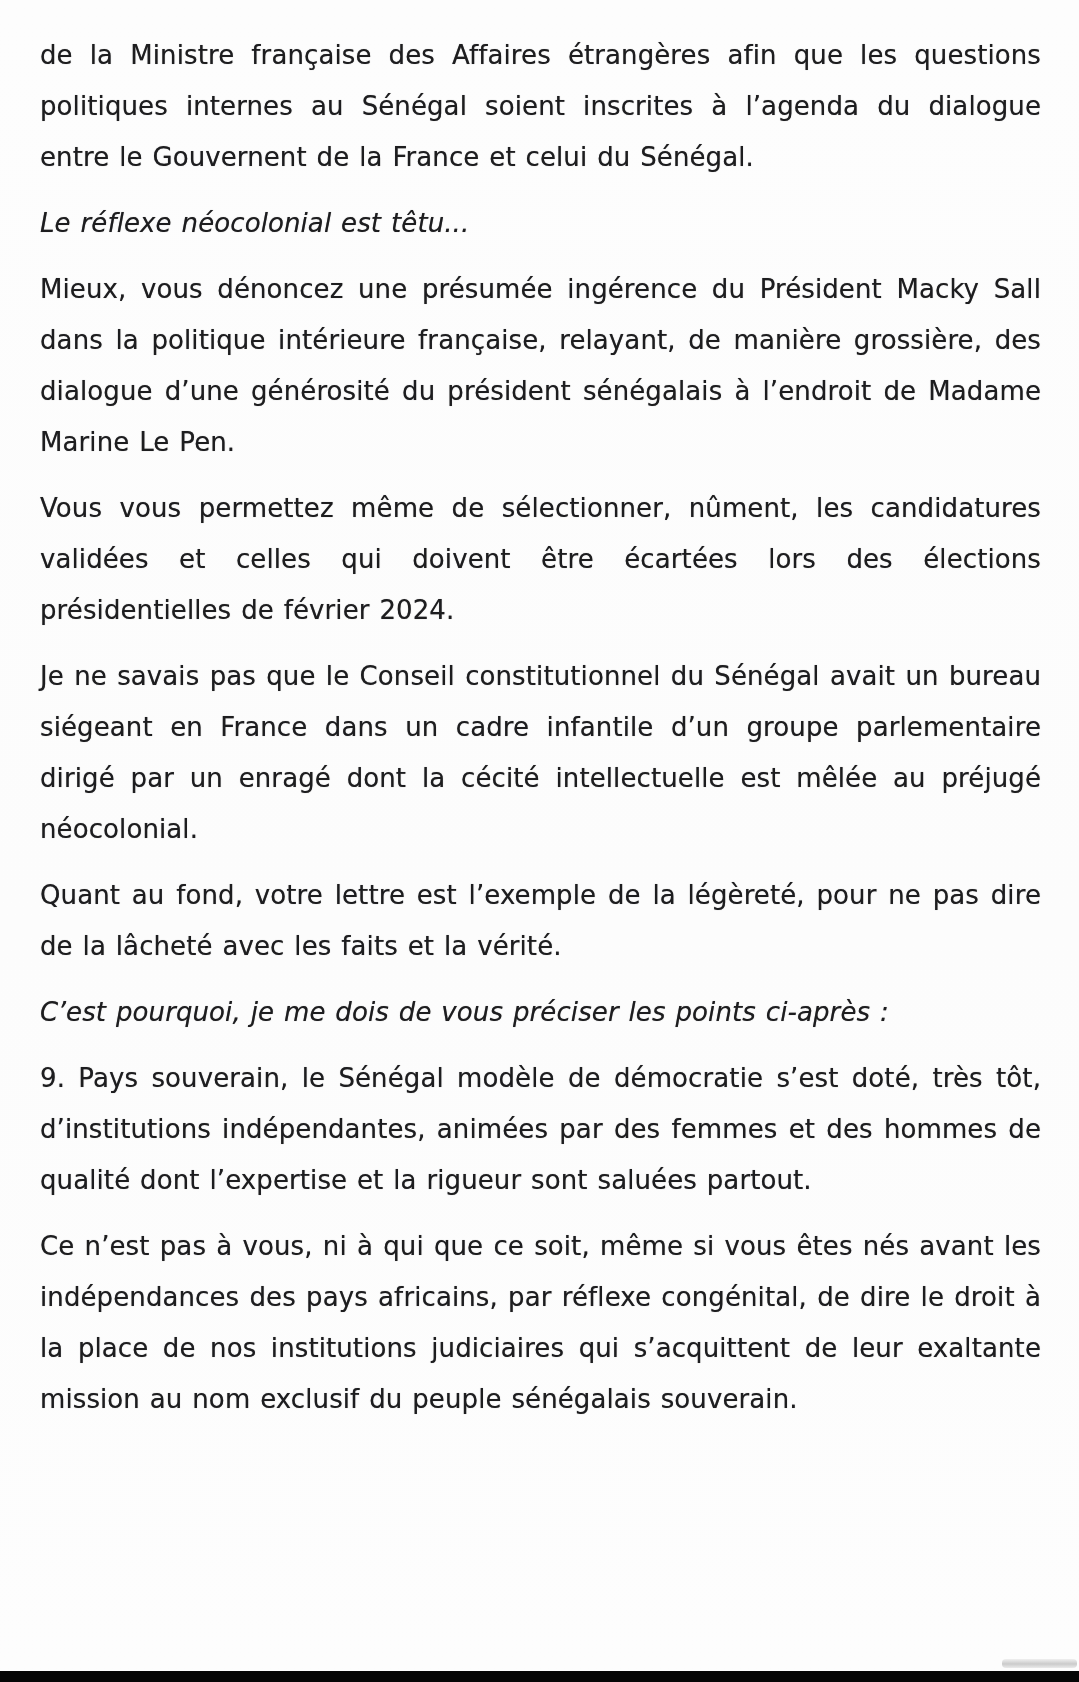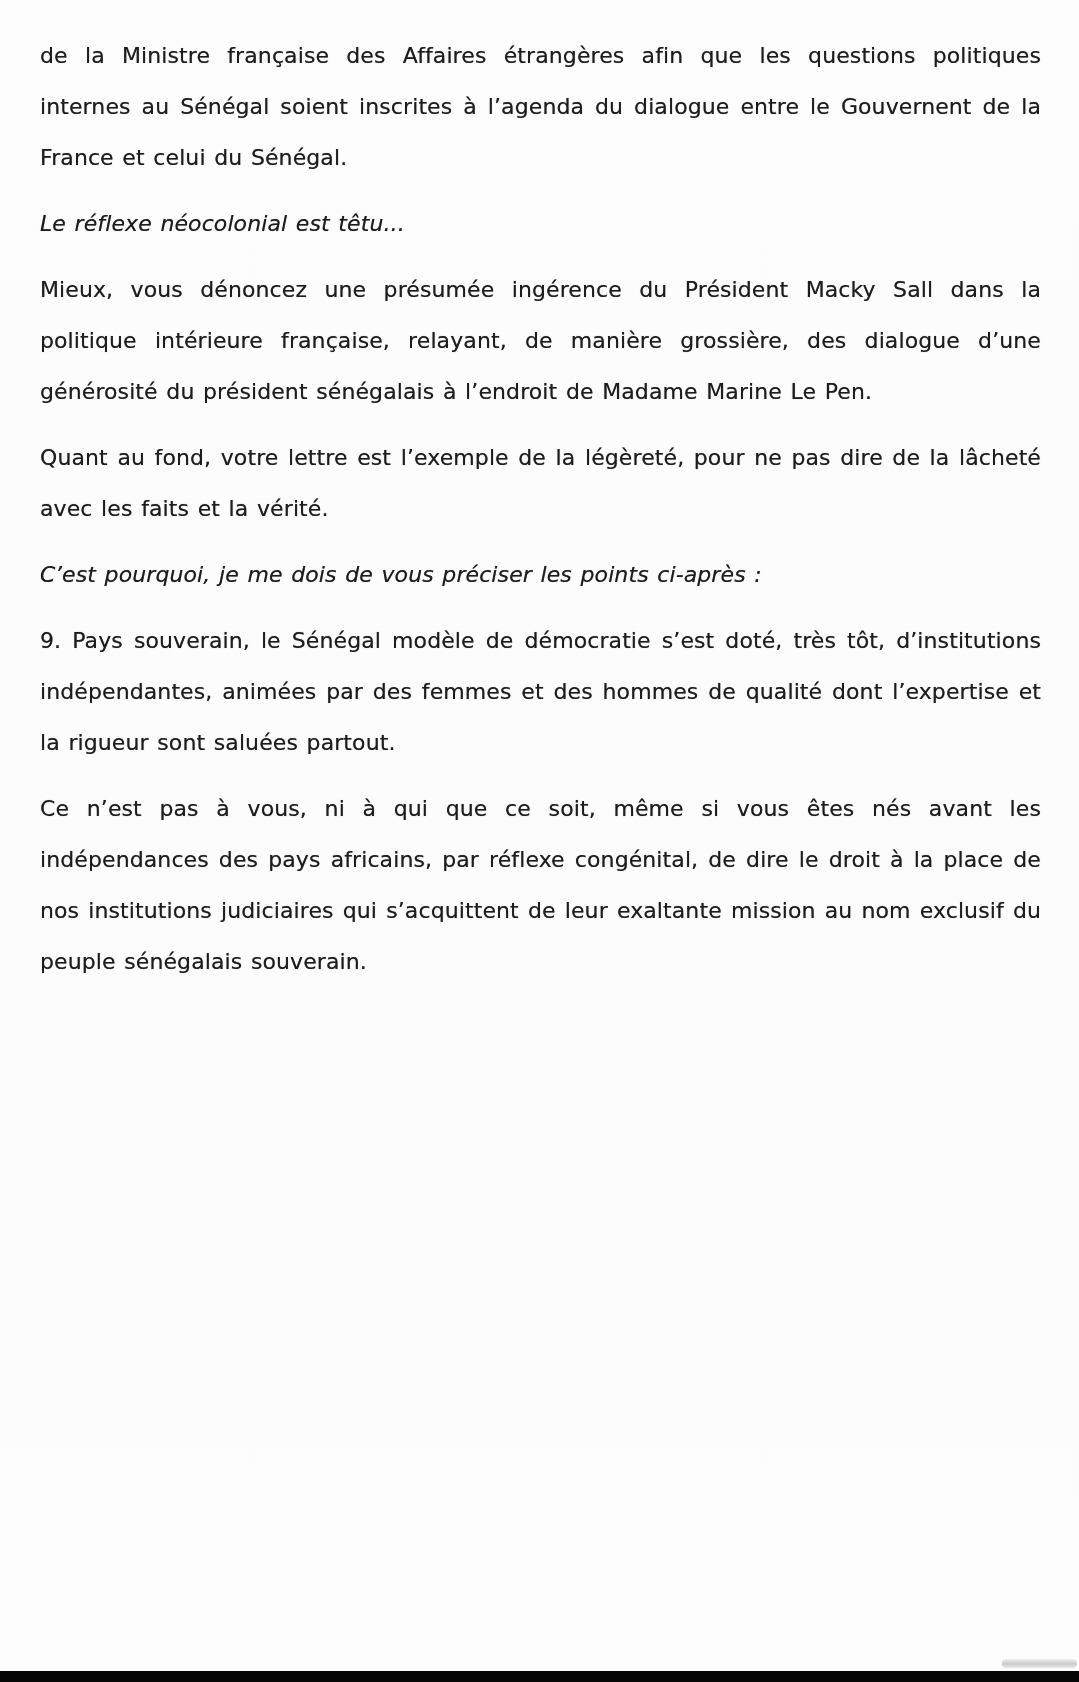--- a/index.html
+++ b/index.html
@@ -23,21 +23,21 @@
     background:
       linear-gradient(180deg, #fdfdfd 0%, #fcfcfc 55%, #fdfdfd 100%);
   }
   .letter-body {
     box-sizing: border-box;
     padding: 30px 38px 0 40px;
     width: 1079px;
   }
   .letter-body p {
     margin: 0 0 15px 0;
-    font-size: 22px;
+    font-size: 26px;
     line-height: 51px;
     color: #1d1d1f;
     text-align: justify;
     letter-spacing: 0.1px;
     word-spacing: 1.5px;
     text-shadow: 0 0 0.7px rgba(40, 40, 42, 0.65);
   }
   .letter-body p.single-line {
     text-align: left;
     font-style: italic;
@@ -63,20 +63,22 @@
   }
 </style>
 </head>
 <body>
 
 <div class="scan-page">
   <div class="letter-body">
     <p>de la Ministre française des Affaires étrangères afin que les questions politiques internes au Sénégal soient inscrites à l’agenda du dialogue entre le Gouvernent de la France et celui du Sénégal.</p>
     <p class="single-line">Le réflexe néocolonial est têtu...</p>
     <p>Mieux, vous dénoncez une présumée ingérence du Président Macky Sall dans la politique intérieure française, relayant, de manière grossière, des dialogue d’une générosité du président sénégalais à l’endroit de Madame Marine Le Pen.</p>
+    <p>Vous vous permettez même de sélectionner, nûment, les candidatures validées et celles qui doivent être écartées lors des élections présidentielles de février 2024.</p>
+    <p>Je ne savais pas que le Conseil constitutionnel du Sénégal avait un bureau siégeant en France dans un cadre infantile d’un groupe parlementaire dirigé par un enragé dont la cécité intellectuelle est mêlée au préjugé néocolonial.</p>
     <p>Quant au fond, votre lettre est l’exemple de la légèreté, pour ne pas dire de la lâcheté avec les faits et la vérité.</p>
     <p class="single-line">C’est pourquoi, je me dois de vous préciser les points ci-après :</p>
     <p>9. Pays souverain, le Sénégal modèle de démocratie s’est doté, très tôt, d’institutions indépendantes, animées par des femmes et des hommes de qualité dont l’expertise et la rigueur sont saluées partout.</p>
     <p>Ce n’est pas à vous, ni à qui que ce soit, même si vous êtes nés avant les indépendances des pays africains, par réflexe congénital, de dire le droit à la place de nos institutions judiciaires qui s’acquittent de leur exaltante mission au nom exclusif du peuple sénégalais souverain.</p>
   </div>
 
   <div class="scroll-artifact"></div>
   <div class="bottom-bar"></div>
 </div>
 

